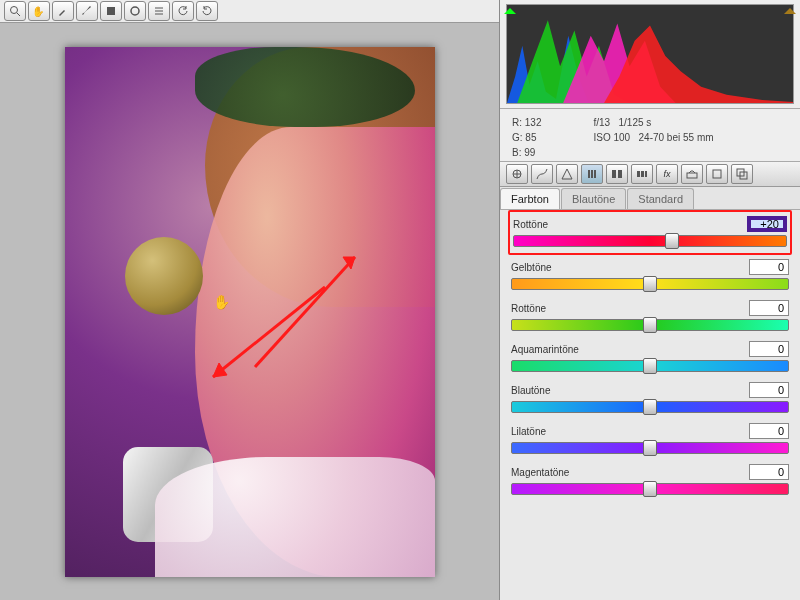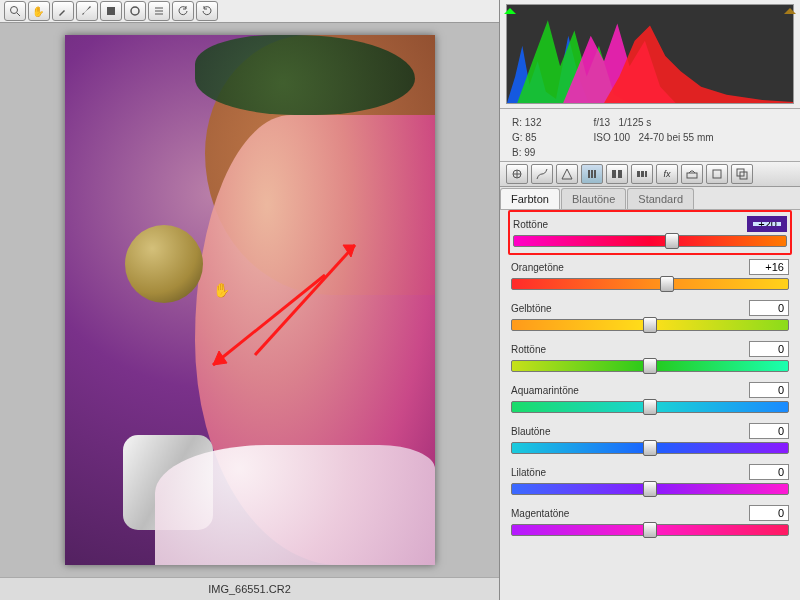--- a/index.html
+++ b/index.html
@@ -36,21 +36,21 @@
   .tabs{height:22px;background:#e5e5e5;display:flex;align-items:flex-end;gap:2px;border-bottom:1px solid #aaa}
   .tab{padding:4px 10px;font-size:11px;border:1px solid #aaa;border-bottom:none;background:#dcdcdc;color:#666;border-radius:3px 3px 0 0;margin-right:-1px}
   .tab.active{background:#f5f5f5;color:#222}
   .defrow{text-align:center;color:#2a6fd6;font-size:11px;padding:6px 0;text-decoration:underline}
   .sliders{padding:0 8px 6px;overflow:auto}
   .srow{padding:4px 3px 6px}
   .srow.hl{border:2px solid #ff1a1a;border-radius:2px}
   .slabelrow{display:flex;justify-content:space-between;align-items:center;margin-bottom:3px}
   .slabel{font-size:10px;color:#333}
   .sval{width:40px;height:16px;border:1px solid #888;background:#fff;text-align:right;padding:0 4px;font-size:11px;box-sizing:border-box}
-  .sval.sel{border:6px solid #4c1d95;background:#cfe3ff}
+  .sval.sel{border:4px solid #4c1d95;background:#cfe3ff}
   .strack{height:10px;border:1px solid #777;border-radius:2px;position:relative}
   .sthumb{position:absolute;top:-3px;width:12px;height:14px;background:linear-gradient(#fff,#bbb);border:1px solid #666;border-radius:2px;transform:translateX(-50%)}
 </style>
 </head>
 <body>
 
 <div class="app">
   <div class="main">
     <div class="toolbar">
       <div class="tbtn">
@@ -110,23 +110,20 @@
         <svg class="arrow" style="left:120px;top:200px" width="180" height="150">
           <line x1="170" y1="10" x2="70" y2="120" stroke-width="3"></line>
             <polygon points="170,10 158,10 166,22"></polygon>
           <line x1="140" y1="40" x2="28" y2="130" stroke-width="3"></line>
             <polygon points="28,130 42,128 34,116"></polygon>
         </svg>
         <span class="hand">✋</span>
       </div>
     </div>
 
-    <div class="filebar">
-      <span>IMG_66551.CR2</span>
-    </div>
   </div>
 
   <div class="side">
     <div class="histwrap">
       <div class="histbox">
         <svg width="100%" height="100%" viewBox="0 0 280 96" preserveAspectRatio="none">
           <path d="M0 96 L8 70 15 40 22 78 30 55 38 85 48 92 60 30 70 70 80 96 Z" fill="#1060ff" opacity=".85"></path>
           <path d="M10 96 L25 55 40 15 52 60 66 25 78 70 90 40 105 88 120 96 Z" fill="#18d018" opacity=".85"></path>
           <path d="M55 96 L70 60 82 30 95 55 108 18 120 60 135 35 150 80 165 96 Z" fill="#ff20c0" opacity=".85"></path>
           <path d="M95 96 L110 70 125 35 140 20 155 50 170 65 190 80 215 88 250 93 280 95 280 96 Z" fill="#ff2020" opacity=".85"></path>
@@ -221,29 +218,20 @@
           <div class="slabelrow">
             <span class="slabel">Rottöne</span>
             <input class="sval sel" value="+20" style="">
           </div>
           <div class="strack" style="background:linear-gradient(90deg,#ff00c8,#ff0033,#ff7a00)">
             <div class="sthumb" style="left:58%"></div>
           </div>
         </div>
         <div class="srow">
           <div class="slabelrow">
-            <span class="slabel">Orangetöne</span>
-            <input class="sval" value="+16" style="">
-          </div>
-          <div class="strack" style="background:linear-gradient(90deg,#ff2a2a,#ff8c1a,#ffd21a)">
-            <div class="sthumb" style="left:56%"></div>
-          </div>
-        </div>
-        <div class="srow">
-          <div class="slabelrow">
             <span class="slabel">Gelbtöne</span>
             <input class="sval" value="0" style="">
           </div>
           <div class="strack" style="background:linear-gradient(90deg,#ff9a1a,#ffe01a,#8bdc1a)">
             <div class="sthumb" style="left:50%"></div>
           </div>
         </div>
         <div class="srow">
           <div class="slabelrow">
             <span class="slabel">Rottöne</span>

